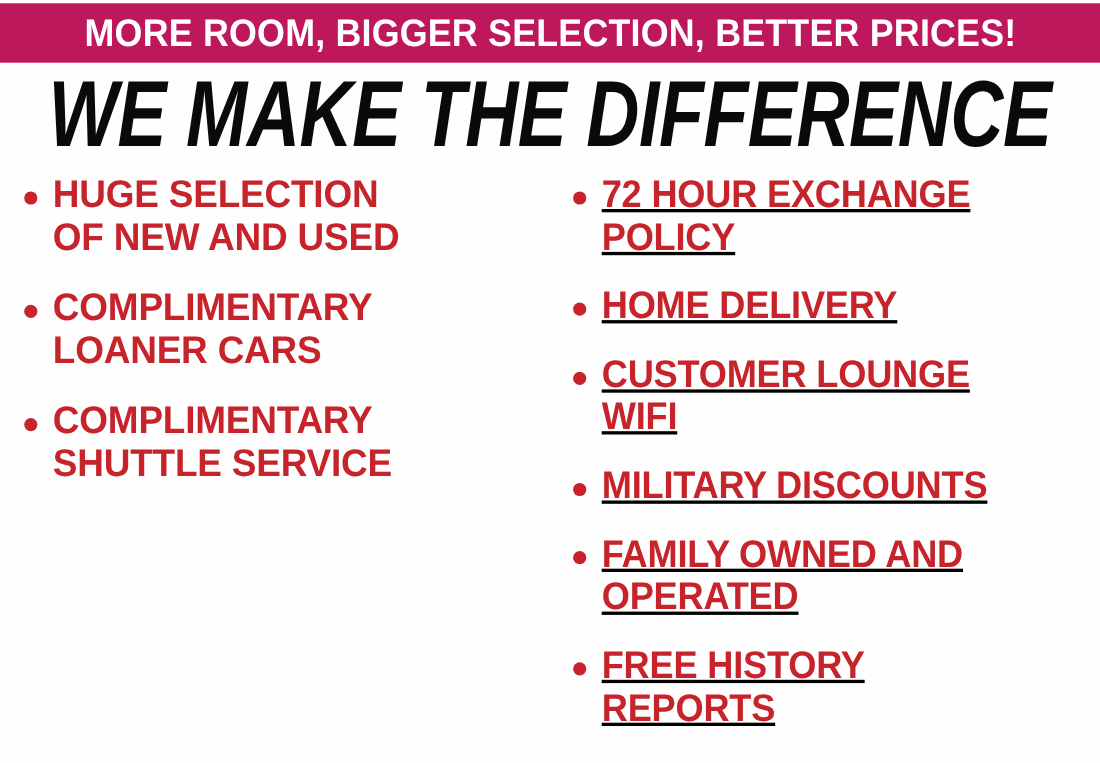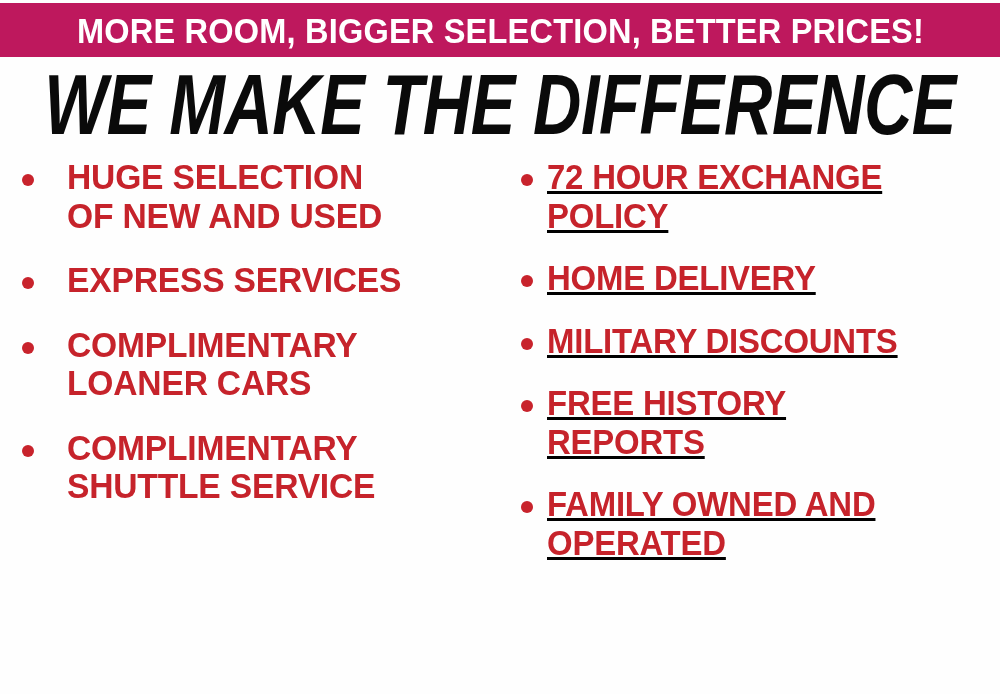--- a/index.html
+++ b/index.html
@@ -80,21 +80,21 @@
     position: relative;
   }
   .bullet-col.left  { width: 500px; padding-left: 22px; }
   .bullet-col.right { width: 500px; padding-left: 20px; text-decoration: underline; }
 
   .bullet-item {
     display: flex;
     align-items: flex-start;
     margin-bottom: 22px;
   }
-  .bullet-col.left  .bullet-item { margin-bottom: 26px; gap: 19px; }
+  .bullet-col.left  .bullet-item { margin-bottom: 26px; }
   .bullet-col.right .bullet-item { margin-bottom: 24px; }
 
   .bullet-dot {
     flex: 0 0 auto;
     width: 12px;
     height: 12px;
     border-radius: 50%;
     background: #c8232c;
     margin-top: 16px;
     margin-right: 14px;
@@ -131,24 +131,20 @@
   <div class="columns">
 
     <div class="bullet-col left">
       <div class="bullet-item">
         <span class="bullet-dot"></span>
         <span class="bullet-text">HUGE SELECTION
 OF NEW AND USED</span>
       </div>
       <div class="bullet-item">
         <span class="bullet-dot"></span>
-        <span class="bullet-text">EXPRESS SERVICES</span>
-      </div>
-      <div class="bullet-item">
-        <span class="bullet-dot"></span>
         <span class="bullet-text">COMPLIMENTARY
 LOANER CARS</span>
       </div>
       <div class="bullet-item">
         <span class="bullet-dot"></span>
         <span class="bullet-text">COMPLIMENTARY
 SHUTTLE SERVICE</span>
       </div>
     </div>
 
@@ -157,28 +153,33 @@
         <span class="bullet-dot"></span>
         <span class="bullet-text">72 HOUR EXCHANGE
 POLICY</span>
       </div>
       <div class="bullet-item">
         <span class="bullet-dot"></span>
         <span class="bullet-text">HOME DELIVERY</span>
       </div>
       <div class="bullet-item">
         <span class="bullet-dot"></span>
+        <span class="bullet-text">CUSTOMER LOUNGE
+WIFI</span>
+      </div>
+      <div class="bullet-item">
+        <span class="bullet-dot"></span>
         <span class="bullet-text">MILITARY DISCOUNTS</span>
+      </div>
+      <div class="bullet-item">
+        <span class="bullet-dot"></span>
+        <span class="bullet-text">FAMILY OWNED AND
+OPERATED</span>
       </div>
       <div class="bullet-item">
         <span class="bullet-dot"></span>
         <span class="bullet-text">FREE HISTORY
 REPORTS</span>
-      </div>
-      <div class="bullet-item">
-        <span class="bullet-dot"></span>
-        <span class="bullet-text">FAMILY OWNED AND
-OPERATED</span>
       </div>
     </div>
 
   </div>
 </div>
 
 </body></html>

